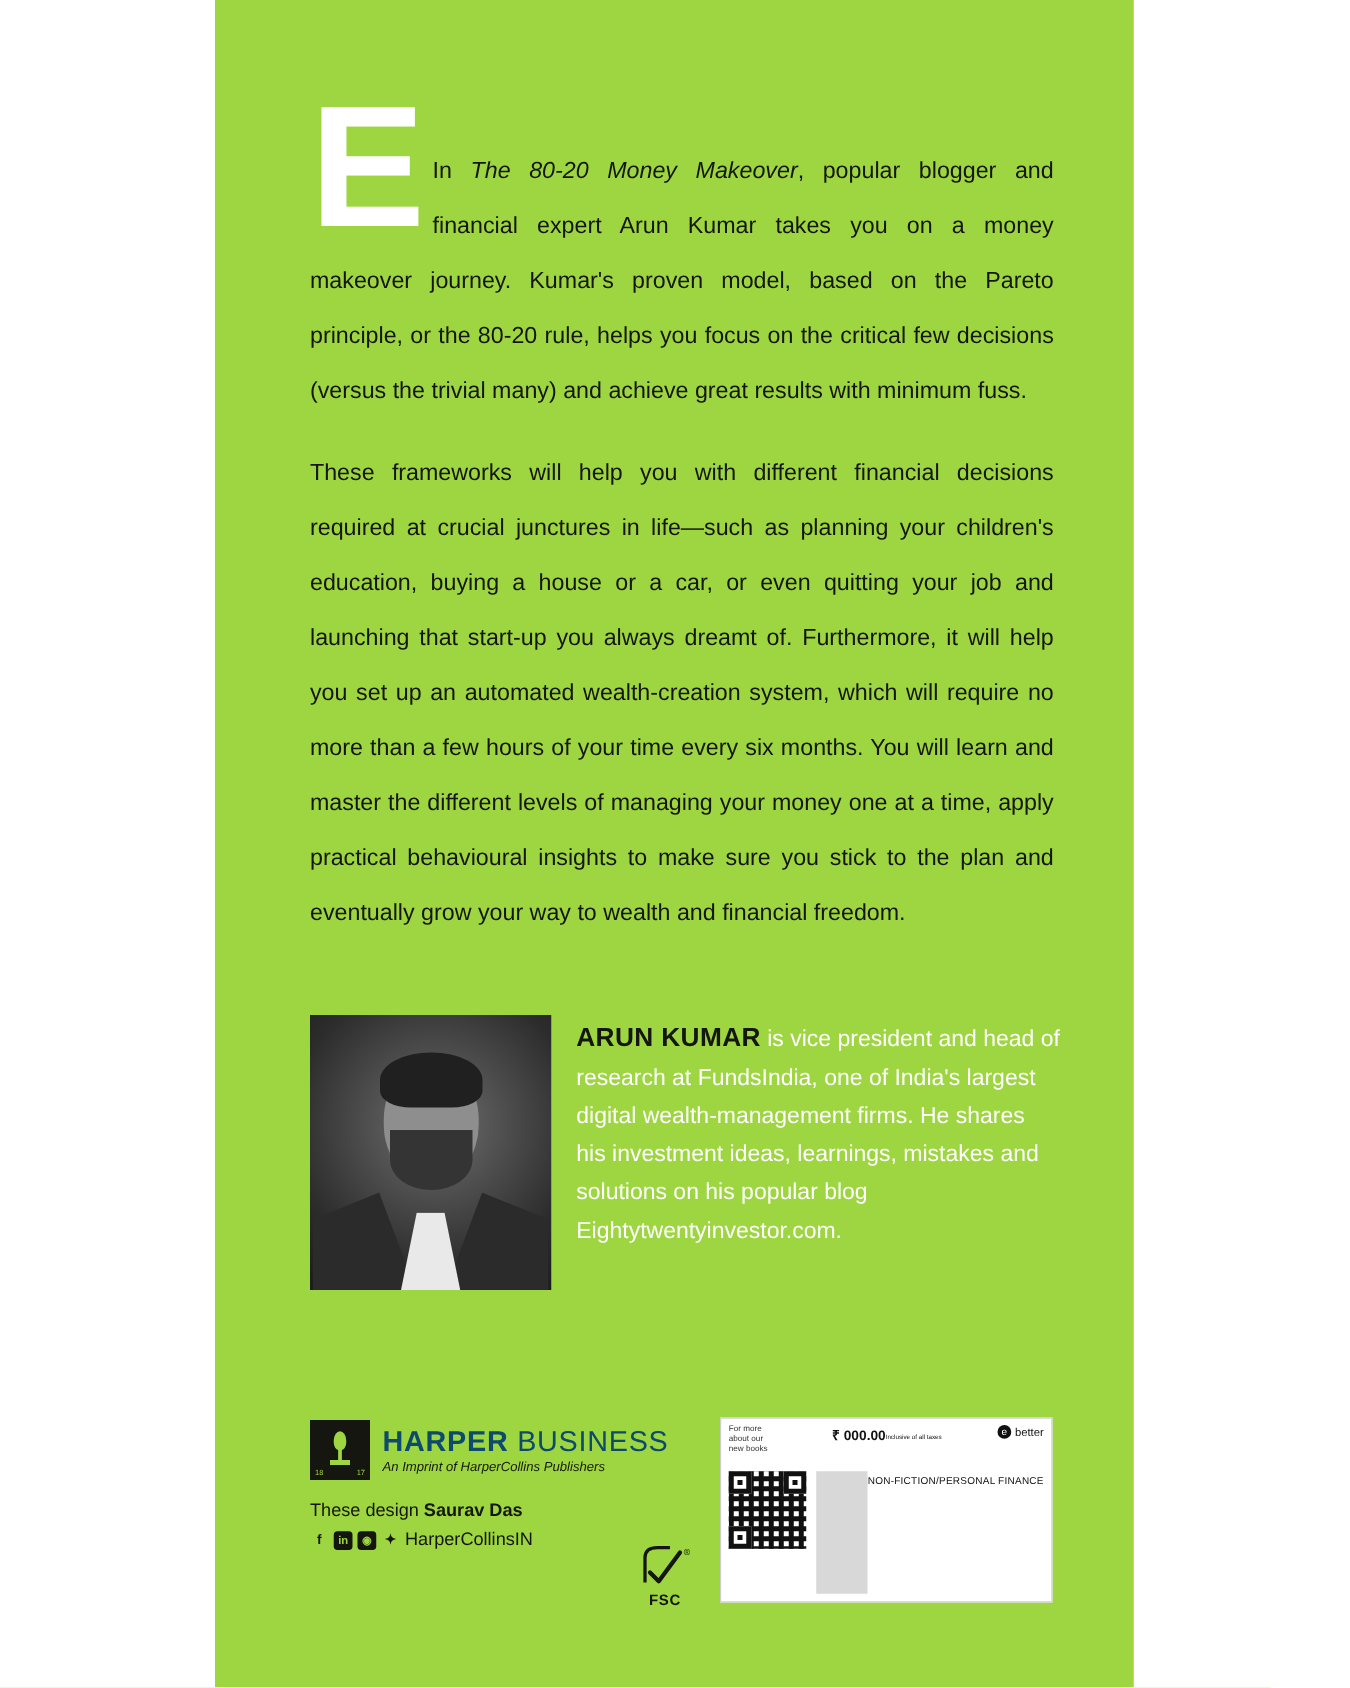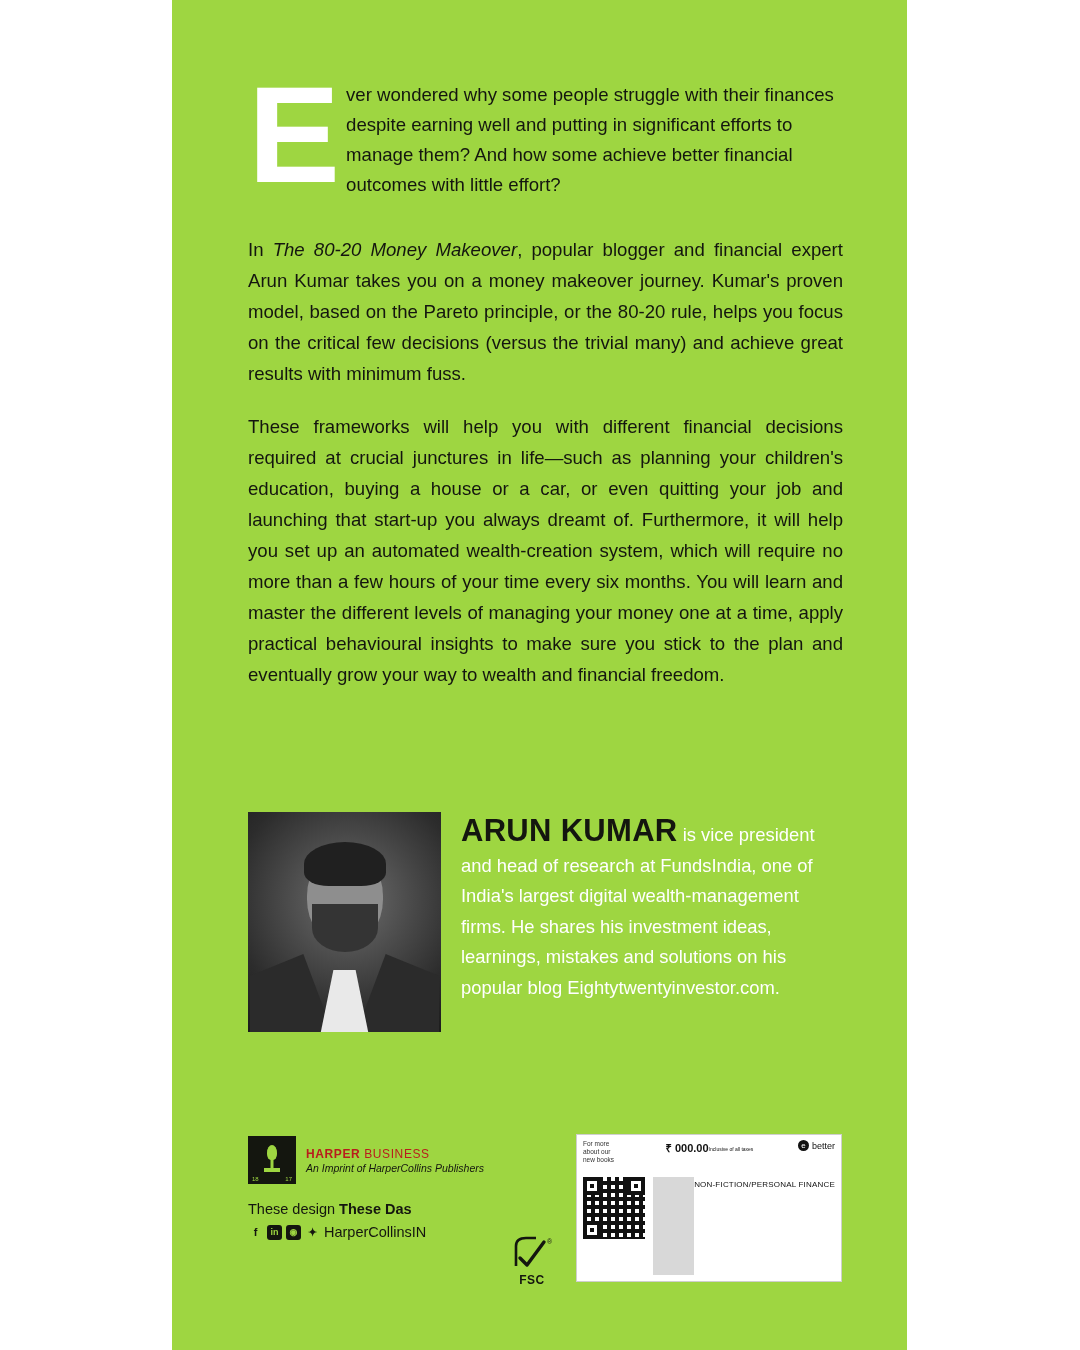--- a/index.html
+++ b/index.html
@@ -40,21 +40,21 @@
     font-family: "Liberation Sans", sans-serif;
     font-weight: bold;
     font-size: 138px;
     line-height: 104px;
     color: #ffffff;
     margin: 2px 8px 0 0;
     letter-spacing: -2px;
   }
   .para {
     font-size: 18.6px;
-    line-height: 31px;
+    line-height: 44px;
     margin: 22px 0 0 0;
     text-align: justify;
     color: #14160f;
   }
   .para.first { margin-top: 34px; }
   .para em { font-style: italic; }
 
   
   .author-block {
     position: absolute;
@@ -115,21 +115,21 @@
   .author-photo .jacket-r { right: 2px; clip-path: polygon(100% 100%, 100% 28%, 38% 0, 4% 100%); }
 
   .author-text {
     font-size: 18.4px;
     line-height: 30.5px;
     color: #ffffff;
     padding-top: 4px;
   }
   .author-name {
     font-weight: bold;
-    font-size: 31px;
+    font-size: 21px;
     letter-spacing: 0.3px;
     color: #14160f;
   }
 
   
   .publisher {
     position: absolute;
     left: 76px; top: 1136px;
     width: 310px;
   }
@@ -169,23 +169,23 @@
   }
   .pub-logo .yr-l, .pub-logo .yr-r {
     position: absolute;
     bottom: 2px;
     font-size: 6px; color: #9ed641;
     font-family: "Liberation Sans", sans-serif;
   }
   .pub-logo .yr-l { left: 4px; }
   .pub-logo .yr-r { right: 4px; }
   .pub-name {
-    font-size: 12px;
+    font-size: 23px;
     letter-spacing: 0.6px;
-    color: #b91c1c;
+    color: #0c4a6e;
   }
   .pub-name b { font-weight: bold; }
   .pub-sub {
     font-size: 10.5px;
     font-style: italic;
     color: #14160f;
     margin-top: 1px;
   }
   .credits {
     margin-top: 14px;
@@ -309,21 +309,21 @@
   }
 </style>
 </head>
 <body>
 
 <div id="page">
   <div class="cover">
 
     <div class="blurb">
       <p class="dropcap-para">
-        <span class="dropcap">E</span><span>ver wondered why some people struggle with their finances despite earning well and putting in significant efforts to manage them? And how some achieve better financial outcomes with little effort?</span>
+        <span class="dropcap">E</span>
       </p>
       <p class="para first">
         <span>In </span><em>The 80-20 Money Makeover</em><span>, popular blogger and financial expert Arun Kumar takes you on a money makeover journey. Kumar's proven model, based on the Pareto principle, or the 80-20 rule, helps you focus on the critical few decisions (versus the trivial many) and achieve great results with minimum fuss.</span>
       </p>
       <p class="para">These frameworks will help you with different financial decisions required at crucial junctures in life—such as planning your children's education, buying a house or a car, or even quitting your job and launching that start-up you always dreamt of. Furthermore, it will help you set up an automated wealth-creation system, which will require no more than a few hours of your time every six months. You will learn and master the different levels of managing your money one at a time, apply practical behavioural insights to make sure you stick to the plan and eventually grow your way to wealth and financial freedom.</p>
     </div>
 
     <div class="author-block">
       <div class="author-photo">
         <div class="jacket-l"></div>
@@ -352,21 +352,21 @@
         <div>
           <div class="pub-name">
             <b>HARPER</b><span> BUSINESS</span>
           </div>
           <div class="pub-sub">An Imprint of HarperCollins Publishers</div>
         </div>
       </div>
 
       <div class="credits">
         <div>
-          <span>These design </span><b>These Das</b>
+          <span>These design </span><b>Saurav Das</b>
         </div>
         <div class="social-row">
           <span class="soc">f</span>
           <span class="soc box">in</span>
           <span class="soc box">◉</span>
           <span class="soc">✦</span>
           <span>HarperCollinsIN</span>
         </div>
       </div>
     </div>

